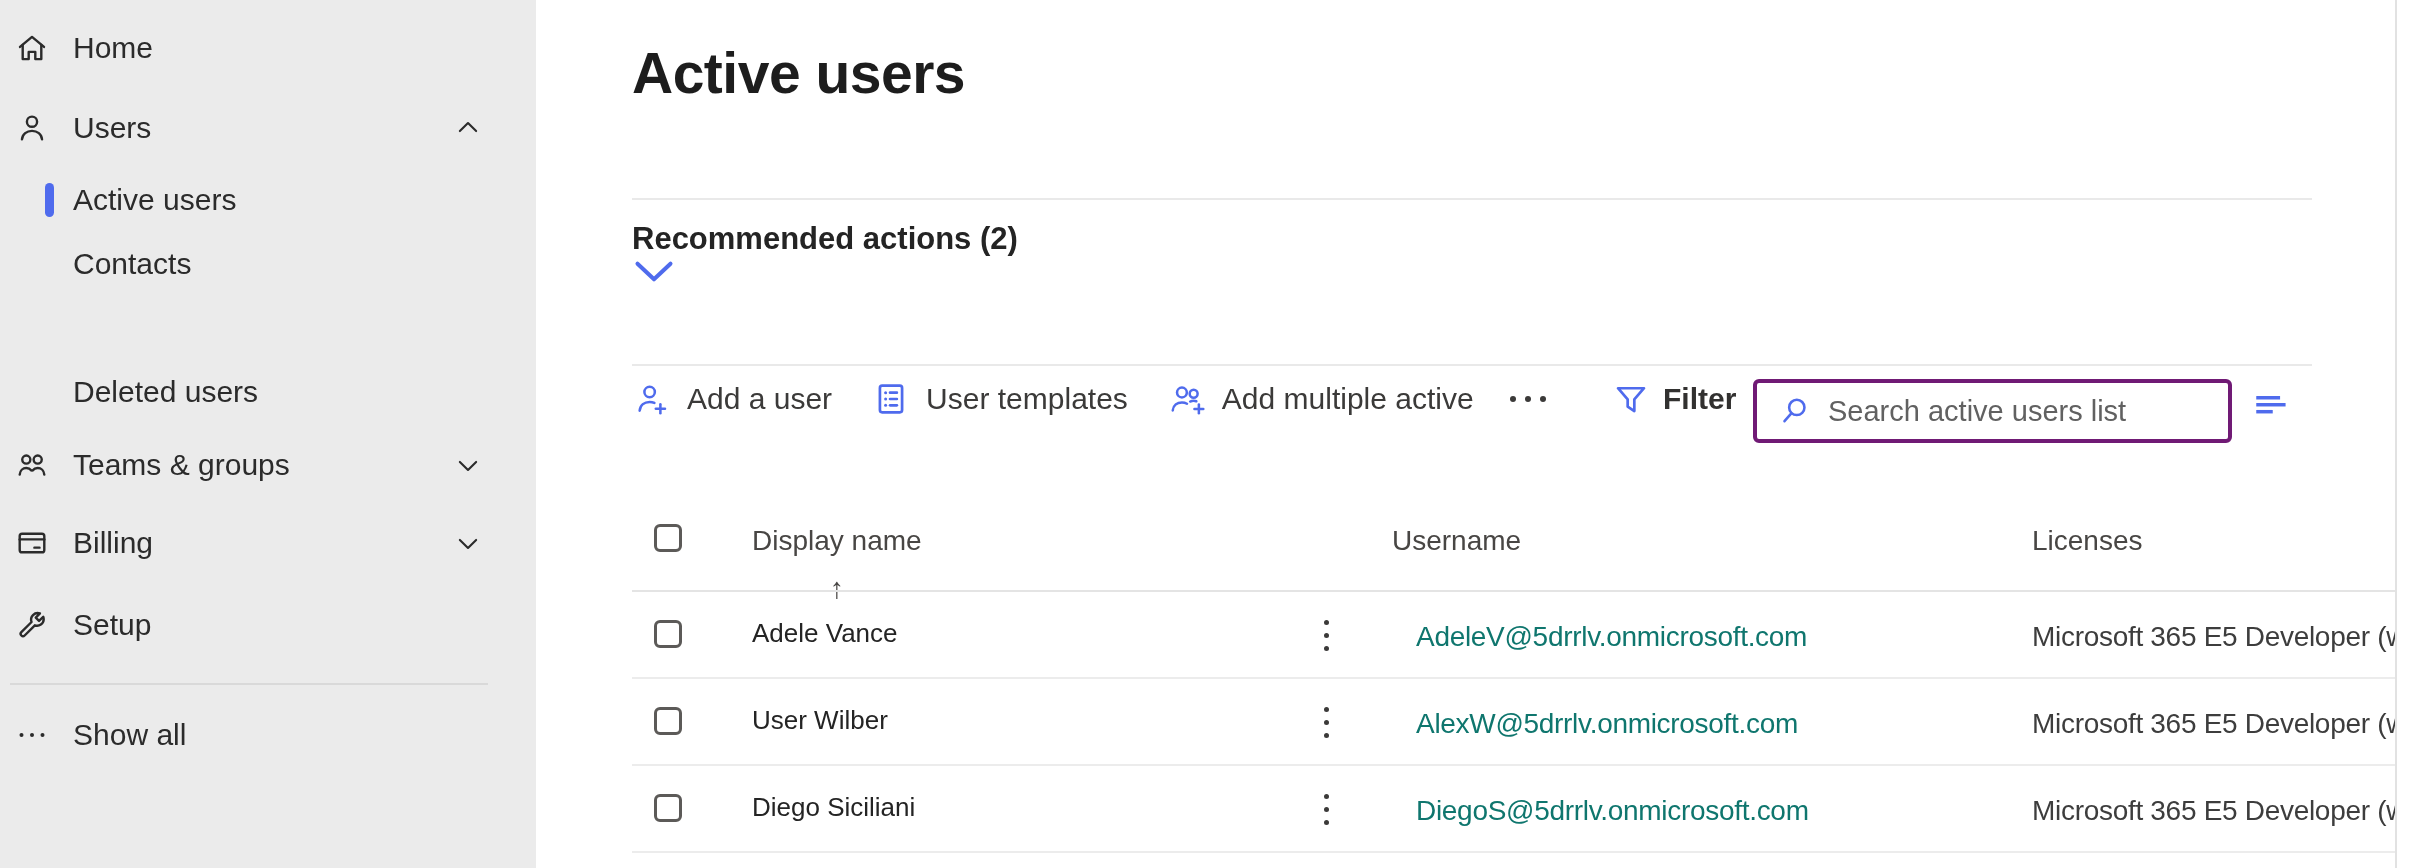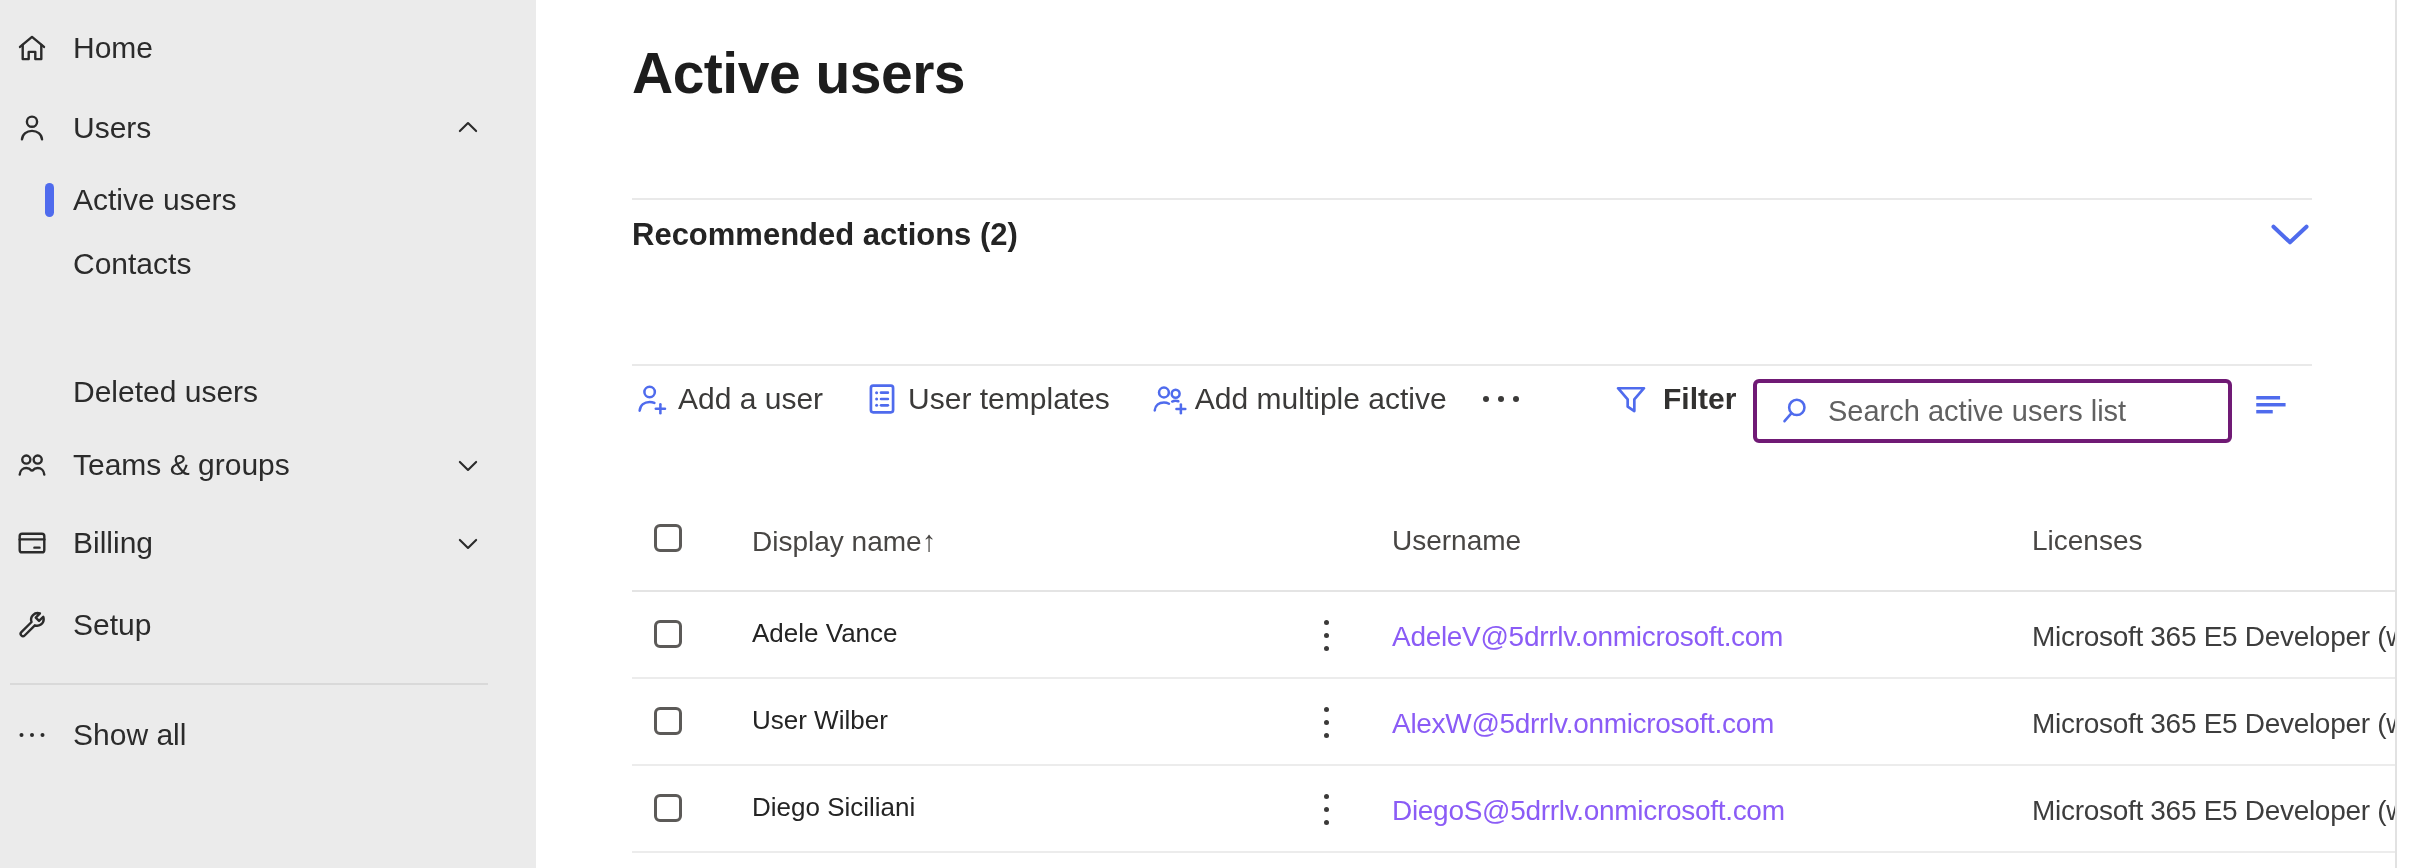--- a/index.html
+++ b/index.html
@@ -20,28 +20,28 @@
   .active-pill{position:absolute;left:45px;top:183px;width:9px;height:34px;border-radius:5px;background:#4f6bed;}
   .side-divider{position:absolute;left:10px;top:683px;width:478px;height:2px;background:#d9d9d9;}
   svg.ic{display:block;}
 
   
   .main{position:absolute;left:536px;top:0;width:1876px;height:868px;background:#fff;}
   .vline{position:absolute;left:1859px;top:0;width:2px;height:868px;background:#e2e2e2;}
   .page-title{position:absolute;left:96px;top:40px;margin:0;font-size:57px;font-weight:700;color:#1d1d1d;letter-spacing:-0.5px;}
   .divider{position:absolute;left:96px;width:1680px;height:2px;background:#e9e9e9;}
   .d1{top:198px;} .d2{top:364px;}
-  .rec-header{position:absolute;left:96px;top:204px;width:1680px;height:62px;display:flex;
-    align-items:center;justify-content:space-between;cursor:pointer;}
+  .rec-header{position:absolute;left:96px;top:221px;width:1680px;height:62px;display:flex;
+    justify-content:space-between;cursor:pointer;flex-direction:column;}
   .rec-label{font-size:31px;font-weight:700;color:#242424;}
   .rec-chevron{color:#4f6bed;display:flex;align-items:center;}
 
   
   .toolbar-left{position:absolute;left:82px;top:366px;height:66px;display:flex;align-items:center;gap:10px;}
-  .tb-btn{display:flex;align-items:center;gap:7px;padding:0 15px;height:60px;cursor:pointer;border-radius:4px;}
+  .tb-btn{display:flex;align-items:center;gap:16px;padding:0 15px;height:60px;cursor:pointer;border-radius:4px;}
   .tb-btn .tb-icon{width:38px;height:38px;display:flex;align-items:center;justify-content:center;color:#4f6bed;}
   .tb-btn .tb-label{font-size:30px;color:#3b3a39;white-space:nowrap;}
   .more-btn{display:flex;align-items:center;justify-content:center;gap:9px;width:58px;height:60px;cursor:pointer;}
   .dot-h{width:6px;height:6px;border-radius:50%;background:#3b3a39;}
   .filter-btn{position:absolute;left:1076px;top:366px;height:66px;display:flex;align-items:center;gap:13px;cursor:pointer;}
   .filter-btn .tb-icon{width:38px;height:38px;display:flex;align-items:center;justify-content:center;color:#4f6bed;}
   .filter-btn .tb-label{font-size:30px;font-weight:700;color:#323130;}
   .search-box{position:absolute;left:1217px;top:379px;width:479px;height:64px;box-sizing:border-box;
     border:4px solid #701a75;border-radius:6px;background:#fff;display:flex;align-items:center;padding:0 10px 0 20px;gap:13px;}
   .search-box .s-icon{width:36px;height:36px;display:flex;align-items:center;justify-content:center;color:#4f6bed;flex:none;}
@@ -49,33 +49,33 @@
     font-size:29px;color:#242424;background:transparent;}
   .search-box input::placeholder{color:#616161;opacity:1;}
   .lines-btn{position:absolute;left:1708px;top:378px;width:52px;height:52px;display:flex;
     align-items:center;justify-content:center;color:#4f6bed;cursor:pointer;}
 
   
   .checkbox{box-sizing:border-box;width:28px;height:28px;border:3px solid #5c5a58;border-radius:6px;background:#fff;cursor:pointer;}
   .t-header{position:absolute;left:96px;top:496px;width:1763px;height:94px;}
   .t-header .checkbox{position:absolute;left:22px;top:28px;}
   .h-cell{position:absolute;top:29px;font-size:28px;color:#484644;white-space:nowrap;cursor:pointer;}
-  .h-name{left:120px;display:flex;align-items:center;}
+  .h-name{left:120px;display:flex;align-items:center;gap:15px;flex-direction:column;}
   .h-user{left:760px;}
   .h-lic{left:1400px;}
   .sort-arrow{font-size:29px;color:#484644;}
   .h-divider{position:absolute;left:96px;top:590px;width:1763px;height:2px;background:#e4e4e4;}
   .t-row{position:absolute;left:96px;width:1763px;height:85px;border-bottom:2px solid #ececec;overflow:hidden;cursor:pointer;}
   .r1{top:592px;} .r2{top:679px;} .r3{top:766px;}
   .t-row .checkbox{position:absolute;left:22px;top:28px;}
   .c-name{position:absolute;left:120px;top:26px;font-size:26px;color:#242424;white-space:nowrap;}
   .c-dots{position:absolute;left:672px;top:21px;width:44px;height:44px;display:flex;flex-direction:column;
     align-items:center;justify-content:center;gap:8px;cursor:pointer;}
   .dot-v{width:5px;height:5px;border-radius:50%;background:#3b3a39;}
-  .c-user{position:absolute;left:760px;top:29px;font-size:28px;color:#8b5cf6;white-space:nowrap;letter-spacing:-0.3px;}
+  .c-user{position:absolute;left:784px;top:29px;font-size:28px;color:#0f766e;white-space:nowrap;letter-spacing:-0.3px;}
   .c-lic{position:absolute;left:1400px;top:29px;font-size:28px;color:#3d3d3d;white-space:nowrap;letter-spacing:-0.3px;}
 </style>
 </head>
 <body>
 
 <nav class="sidebar">
 
   <div class="nav-item" style="top:16px">
     <span class="nav-icon">
       <svg class="ic" width="36" height="36" viewBox="0 0 24 24" fill="none" stroke="currentColor" stroke-width="1.6" stroke-linecap="round" stroke-linejoin="round">

